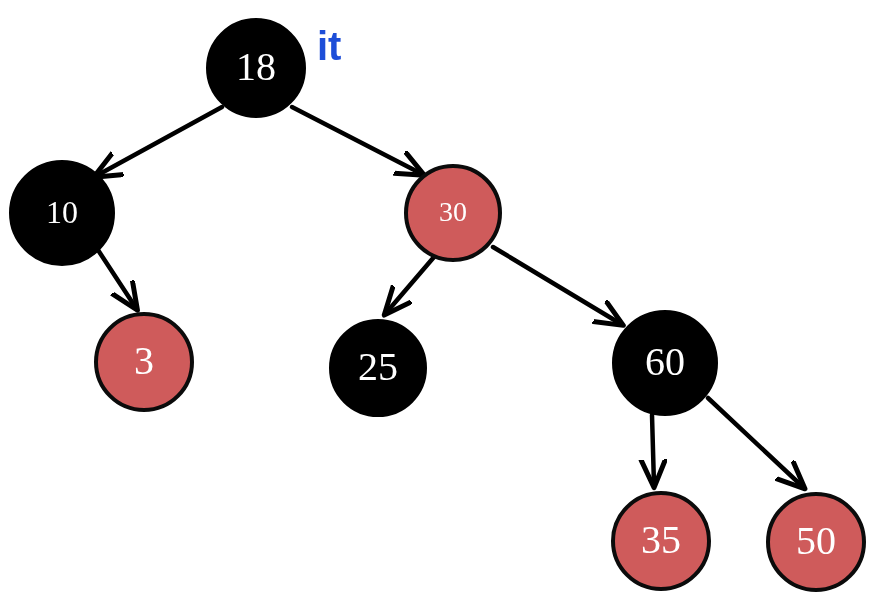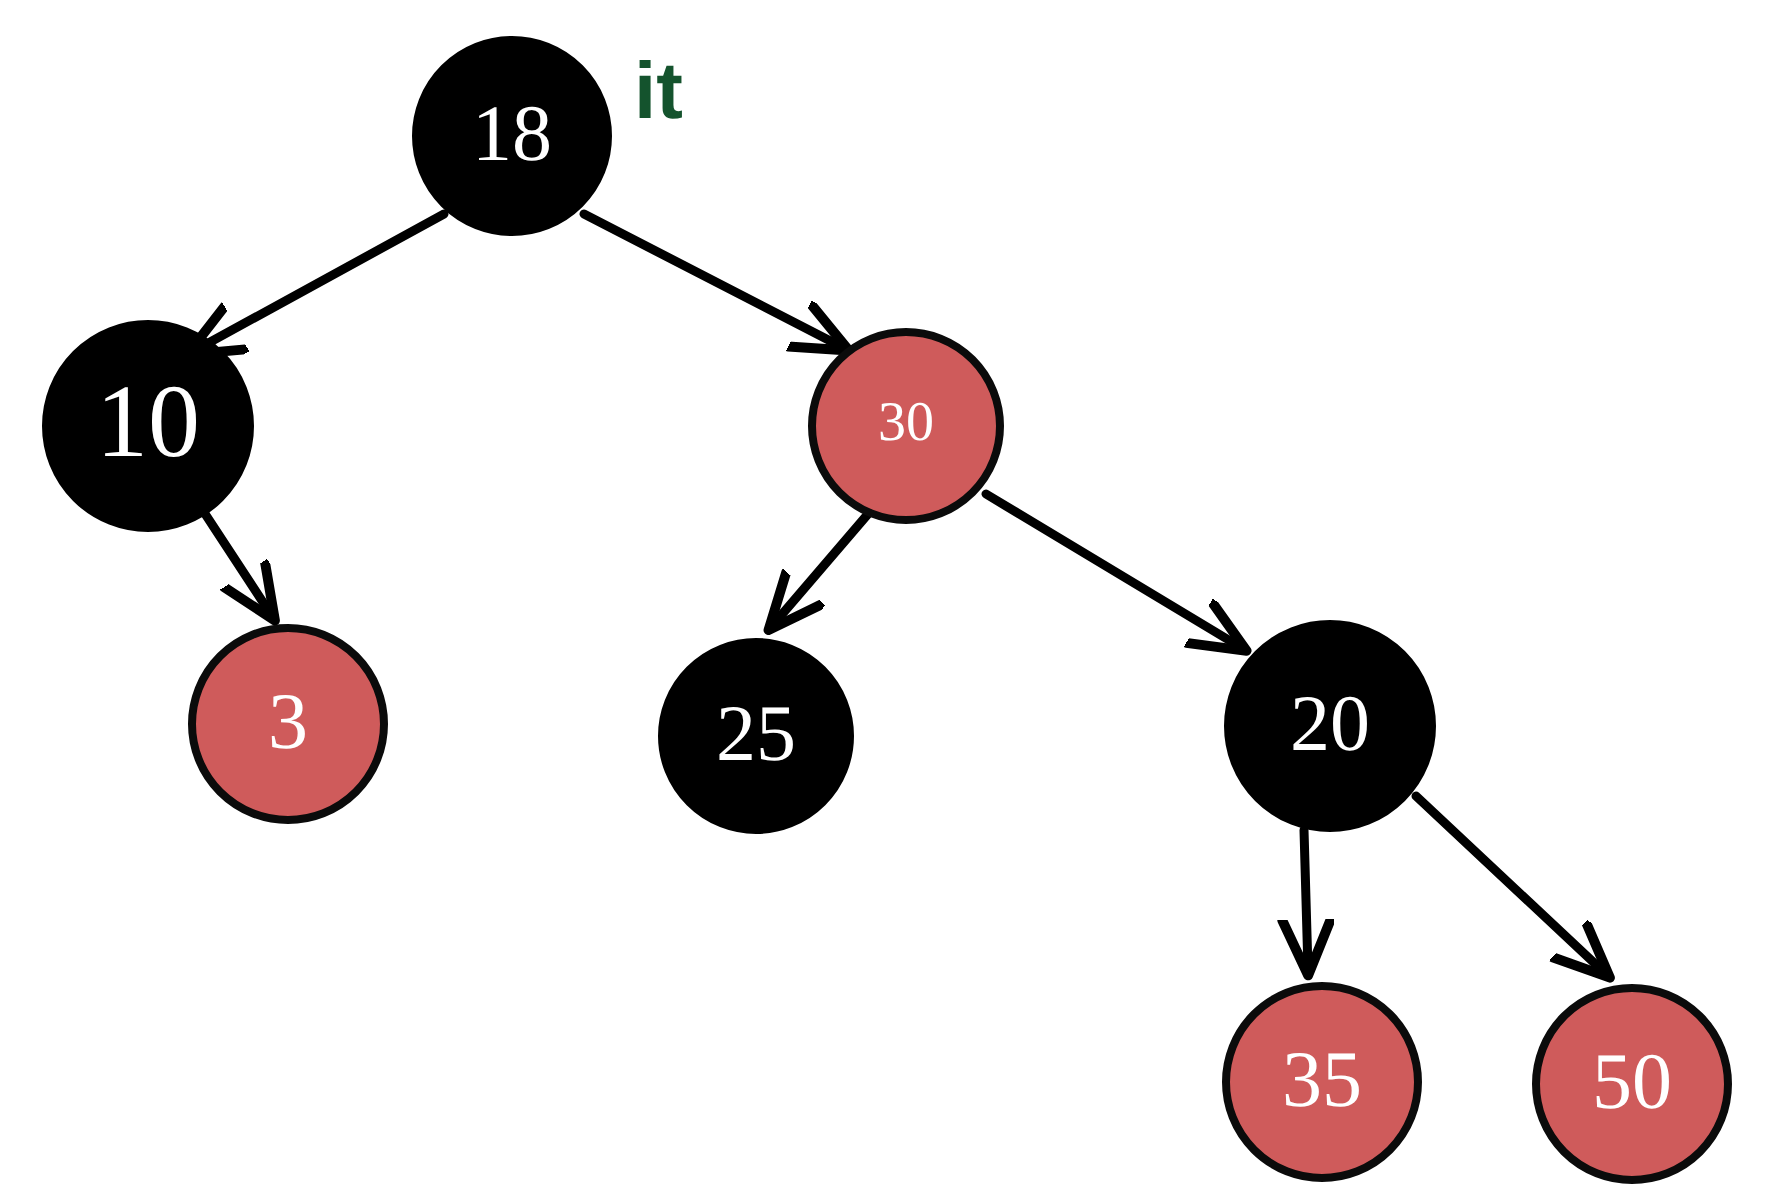--- a/index.html
+++ b/index.html
@@ -76,39 +76,39 @@
         <line x1="493" y1="247" x2="621" y2="324" stroke="#000000" stroke-width="4.5" stroke-linecap="round" marker-end="url(#arrowhead)"></line>
         <line x1="652" y1="415" x2="654" y2="485" stroke="#000000" stroke-width="4.5" stroke-linecap="round" marker-end="url(#arrowhead)"></line>
         <line x1="708" y1="398" x2="803" y2="487" stroke="#000000" stroke-width="4.5" stroke-linecap="round" marker-end="url(#arrowhead)"></line>
       </g>
   </svg>
 
   <div id="nodes-group">
       <div class="tree-node black" style="left: 206px; top: 18px; width: 100px; height: 100px; font-size: 40px;">
         <span class="node-label">18</span>
       </div>
-      <div class="tree-node black" style="left: 21px; top: 160px; width: 106px; height: 106px; font-size: 52px;">
+      <div class="tree-node black" style="left: 9px; top: 160px; width: 106px; height: 106px; font-size: 32px;">
         <span class="node-label">10</span>
       </div>
       <div class="tree-node red" style="left: 404px; top: 164px; width: 98px; height: 98px; font-size: 28px;">
         <span class="node-label">30</span>
       </div>
       <div class="tree-node red" style="left: 94px; top: 312px; width: 100px; height: 100px; font-size: 40px;">
         <span class="node-label">3</span>
       </div>
       <div class="tree-node black" style="left: 329px; top: 319px; width: 98px; height: 98px; font-size: 40px; text-align: right;">
         <span class="node-label">25</span>
       </div>
       <div class="tree-node black" style="left: 612px; top: 310px; width: 106px; height: 106px; font-size: 40px;">
-        <span class="node-label">20</span>
+        <span class="node-label">60</span>
       </div>
       <div class="tree-node red" style="left: 611px; top: 491px; width: 100px; height: 100px; font-size: 40px; text-align: right;">
         <span class="node-label">35</span>
       </div>
       <div class="tree-node red" style="left: 766px; top: 492px; width: 100px; height: 100px; font-size: 40px; font-family: Liberation Serif, serif;">
         <span class="node-label">50</span>
       </div>
     </div>
   <div id="annotations-group">
-      <div class="annotation" style="left: 317px; top: 26px; font-size: 40px; color: #14532d;">it</div>
+      <div class="annotation" style="left: 317px; top: 26px; font-size: 40px; color: #1d4ed8;">it</div>
     </div>
 
 </div>
 
 </body></html>

